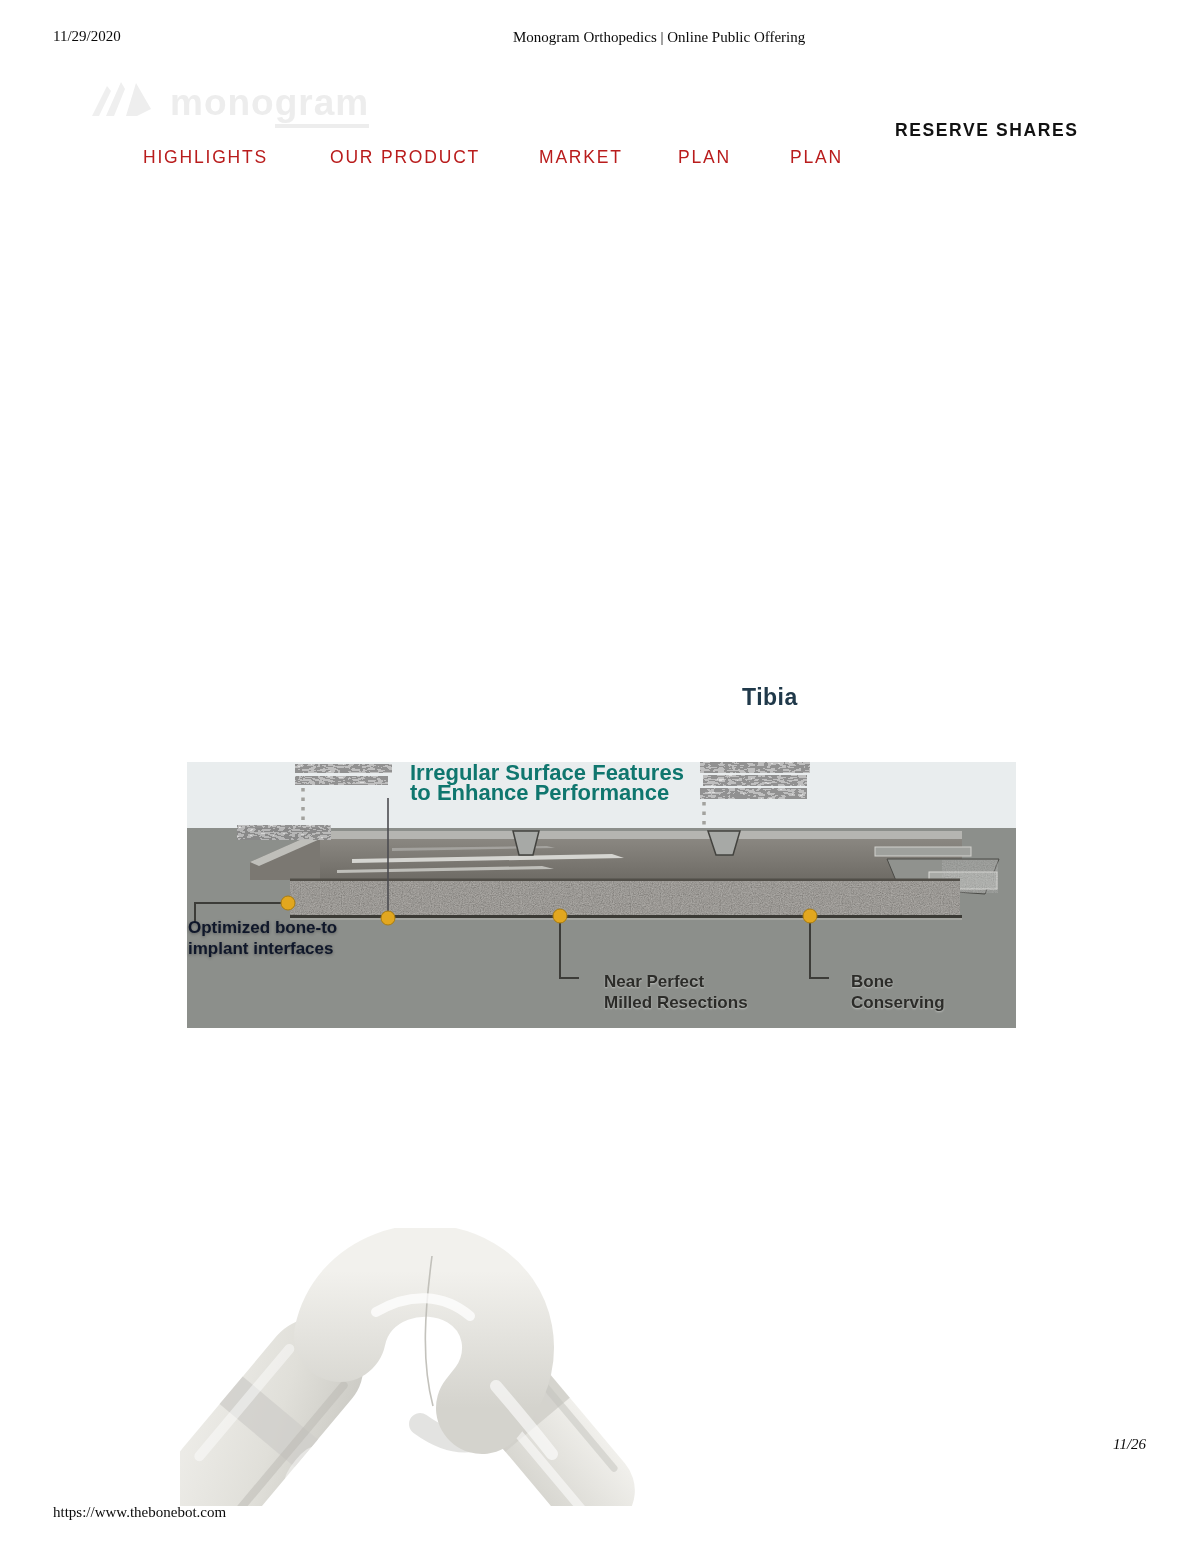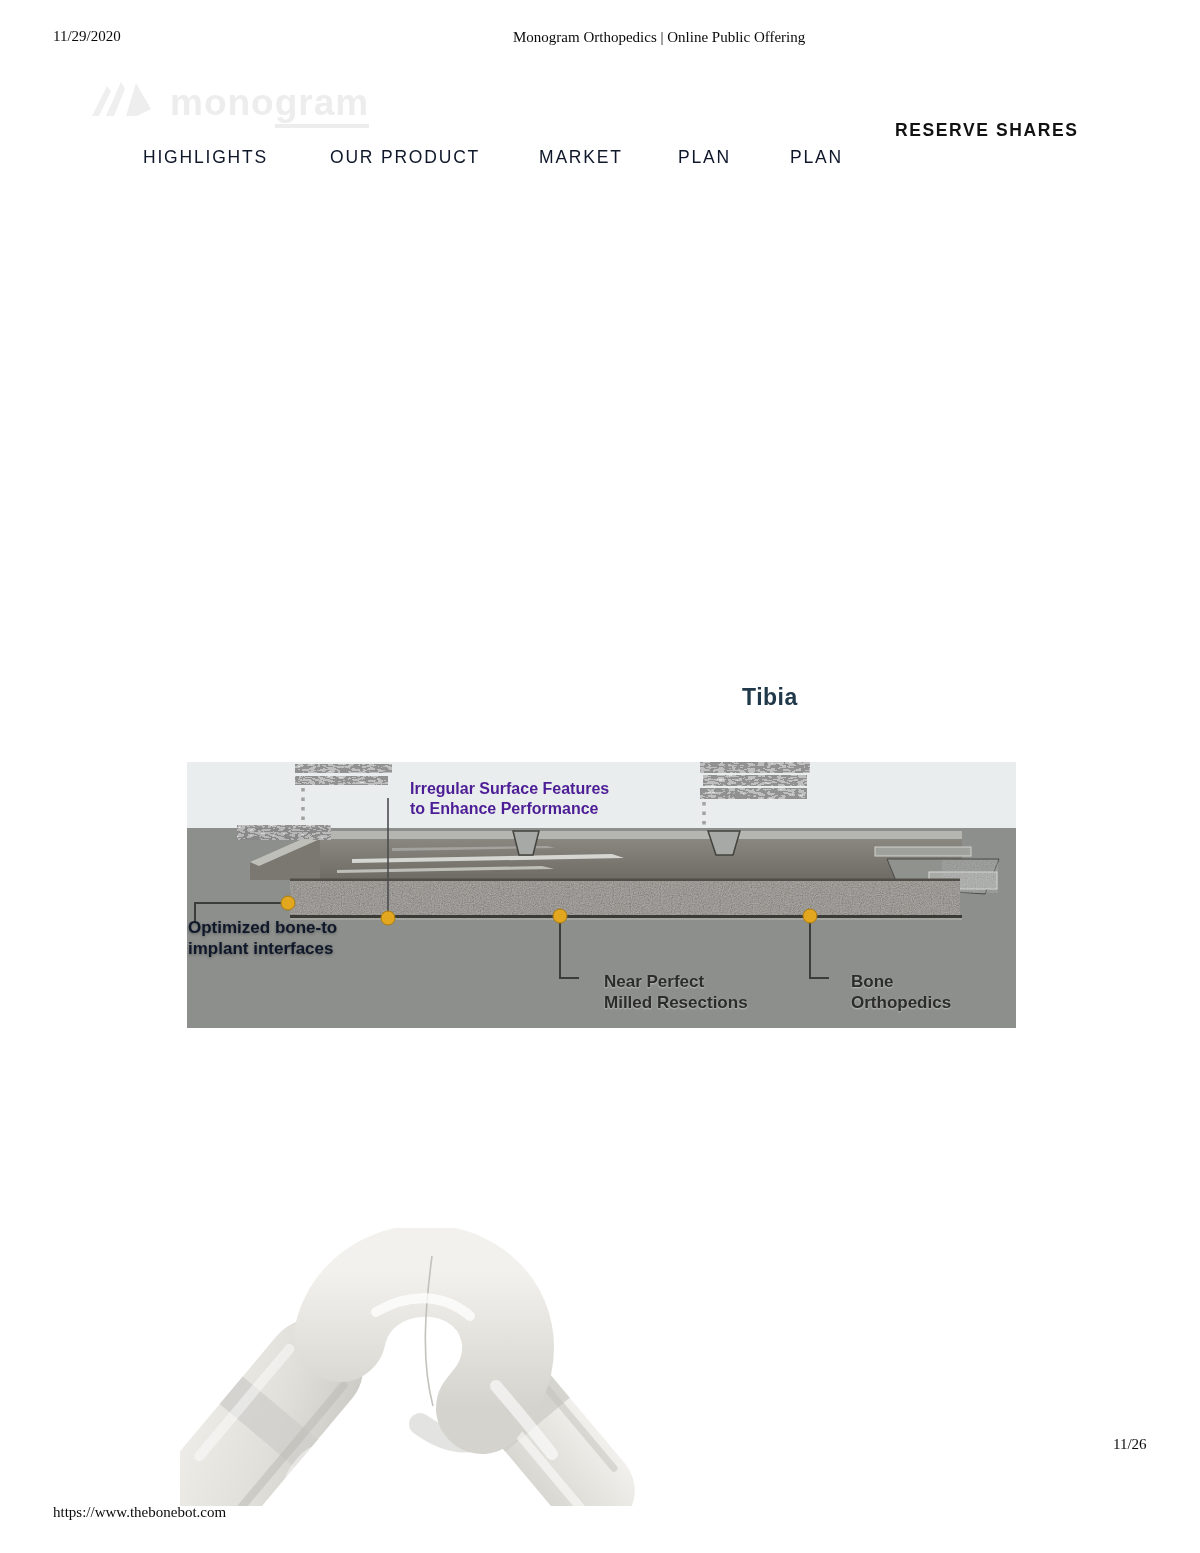--- a/index.html
+++ b/index.html
@@ -3,39 +3,39 @@
 <meta charset="utf-8">
 <style>
   html,body{margin:0;padding:0;background:#ffffff;}
   .page{position:relative;width:1200px;height:1553px;background:#ffffff;overflow:hidden;
         font-family:"Liberation Sans",sans-serif;padding-left:44px;}
   
   .print-text{position:absolute;font-family:"Liberation Serif",serif;font-size:15px;color:#0a0a0a;white-space:nowrap;}
   .print-date{left:53px;top:28px;}
   .print-title{left:513px;top:29px;}
   .footer-url{left:53px;top:1504px;}
-  .footer-page{left:1113px;top:1436px;}
+  .footer-page{left:1113px;top:1436px;font-style:italic;}
   
   .logo{position:absolute;left:90px;top:78px;display:flex;align-items:flex-end;gap:18px;cursor:pointer;}
   .logo-word{font-size:37px;font-weight:bold;letter-spacing:1px;color:#ededed;line-height:38px;}
   .logo-word .u{border-bottom:4px solid #ededed;padding-bottom:1px;}
   .reserve-btn{position:absolute;left:895px;top:84px;font-size:17.5px;font-weight:bold;
                color:#121212;letter-spacing:1.6px;white-space:nowrap;cursor:pointer;background:none;border:none;padding:0;margin-top:36px;}
-  .nav-item{position:absolute;top:147px;font-size:17.5px;font-weight:500;color:#0f172a;
+  .nav-item{position:absolute;top:147px;font-size:17.5px;font-weight:500;color:#b91c1c;
             letter-spacing:1.8px;white-space:nowrap;cursor:pointer;}
   
   .side-par{position:absolute;left:942px;top:205px;width:133px;font-size:14.5px;line-height:22.4px;
             color:#35444f;letter-spacing:0.2px;}
   
   .tibia-head{position:absolute;left:742px;top:684px;font-size:23px;font-weight:bold;color:#20394a;letter-spacing:0.5px;text-align:right;}
   
   .figure{position:absolute;left:187px;top:762px;width:829px;height:266px;}
   .figure svg{position:absolute;left:0;top:0;}
   .fig-label{position:absolute;font-weight:bold;line-height:20.5px;font-size:17px;white-space:nowrap;}
-  .lab-irregular{left:223px;top:17px;color:#4c1d95;font-size:16px;line-height:19.5px;}
+  .lab-irregular{left:223px;top:1px;color:#0f766e;font-size:22px;line-height:19.5px;}
   .lab-optimized{left:1px;top:156px;color:#0f172a;text-shadow:0 1px 3px rgba(40,40,40,0.45);}
   .lab-dark{color:#2c2c29;text-shadow:0 1px 2px rgba(255,255,255,0.45);margin-left:20px;}
   .lab-near{left:397px;top:210px;}
   .lab-bone{left:644px;top:210px;}
   
   .robot{position:absolute;left:180px;top:1228px;width:460px;height:278px;}
 </style>
 </head>
 <body>
 
@@ -151,21 +151,21 @@
     <div class="fig-label lab-optimized">
       <div>Optimized bone-to</div>
       <div>implant interfaces</div>
     </div>
     <div class="fig-label lab-dark lab-near">
       <div>Near Perfect</div>
       <div>Milled Resections</div>
     </div>
     <div class="fig-label lab-dark lab-bone">
       <div>Bone</div>
-      <div>Orthopedics</div>
+      <div>Conserving</div>
     </div>
   </div>
 
   <div class="robot">
     <svg width="460" height="278" viewBox="0 0 460 278">
       <defs>
         <linearGradient id="armGrad" x1="0" y1="0" x2="1" y2="1">
           <stop offset="0" stop-color="#efeeea"></stop>
             <stop offset="0.55" stop-color="#e0dfd9"></stop>
             <stop offset="1" stop-color="#c9c8c2"></stop>

